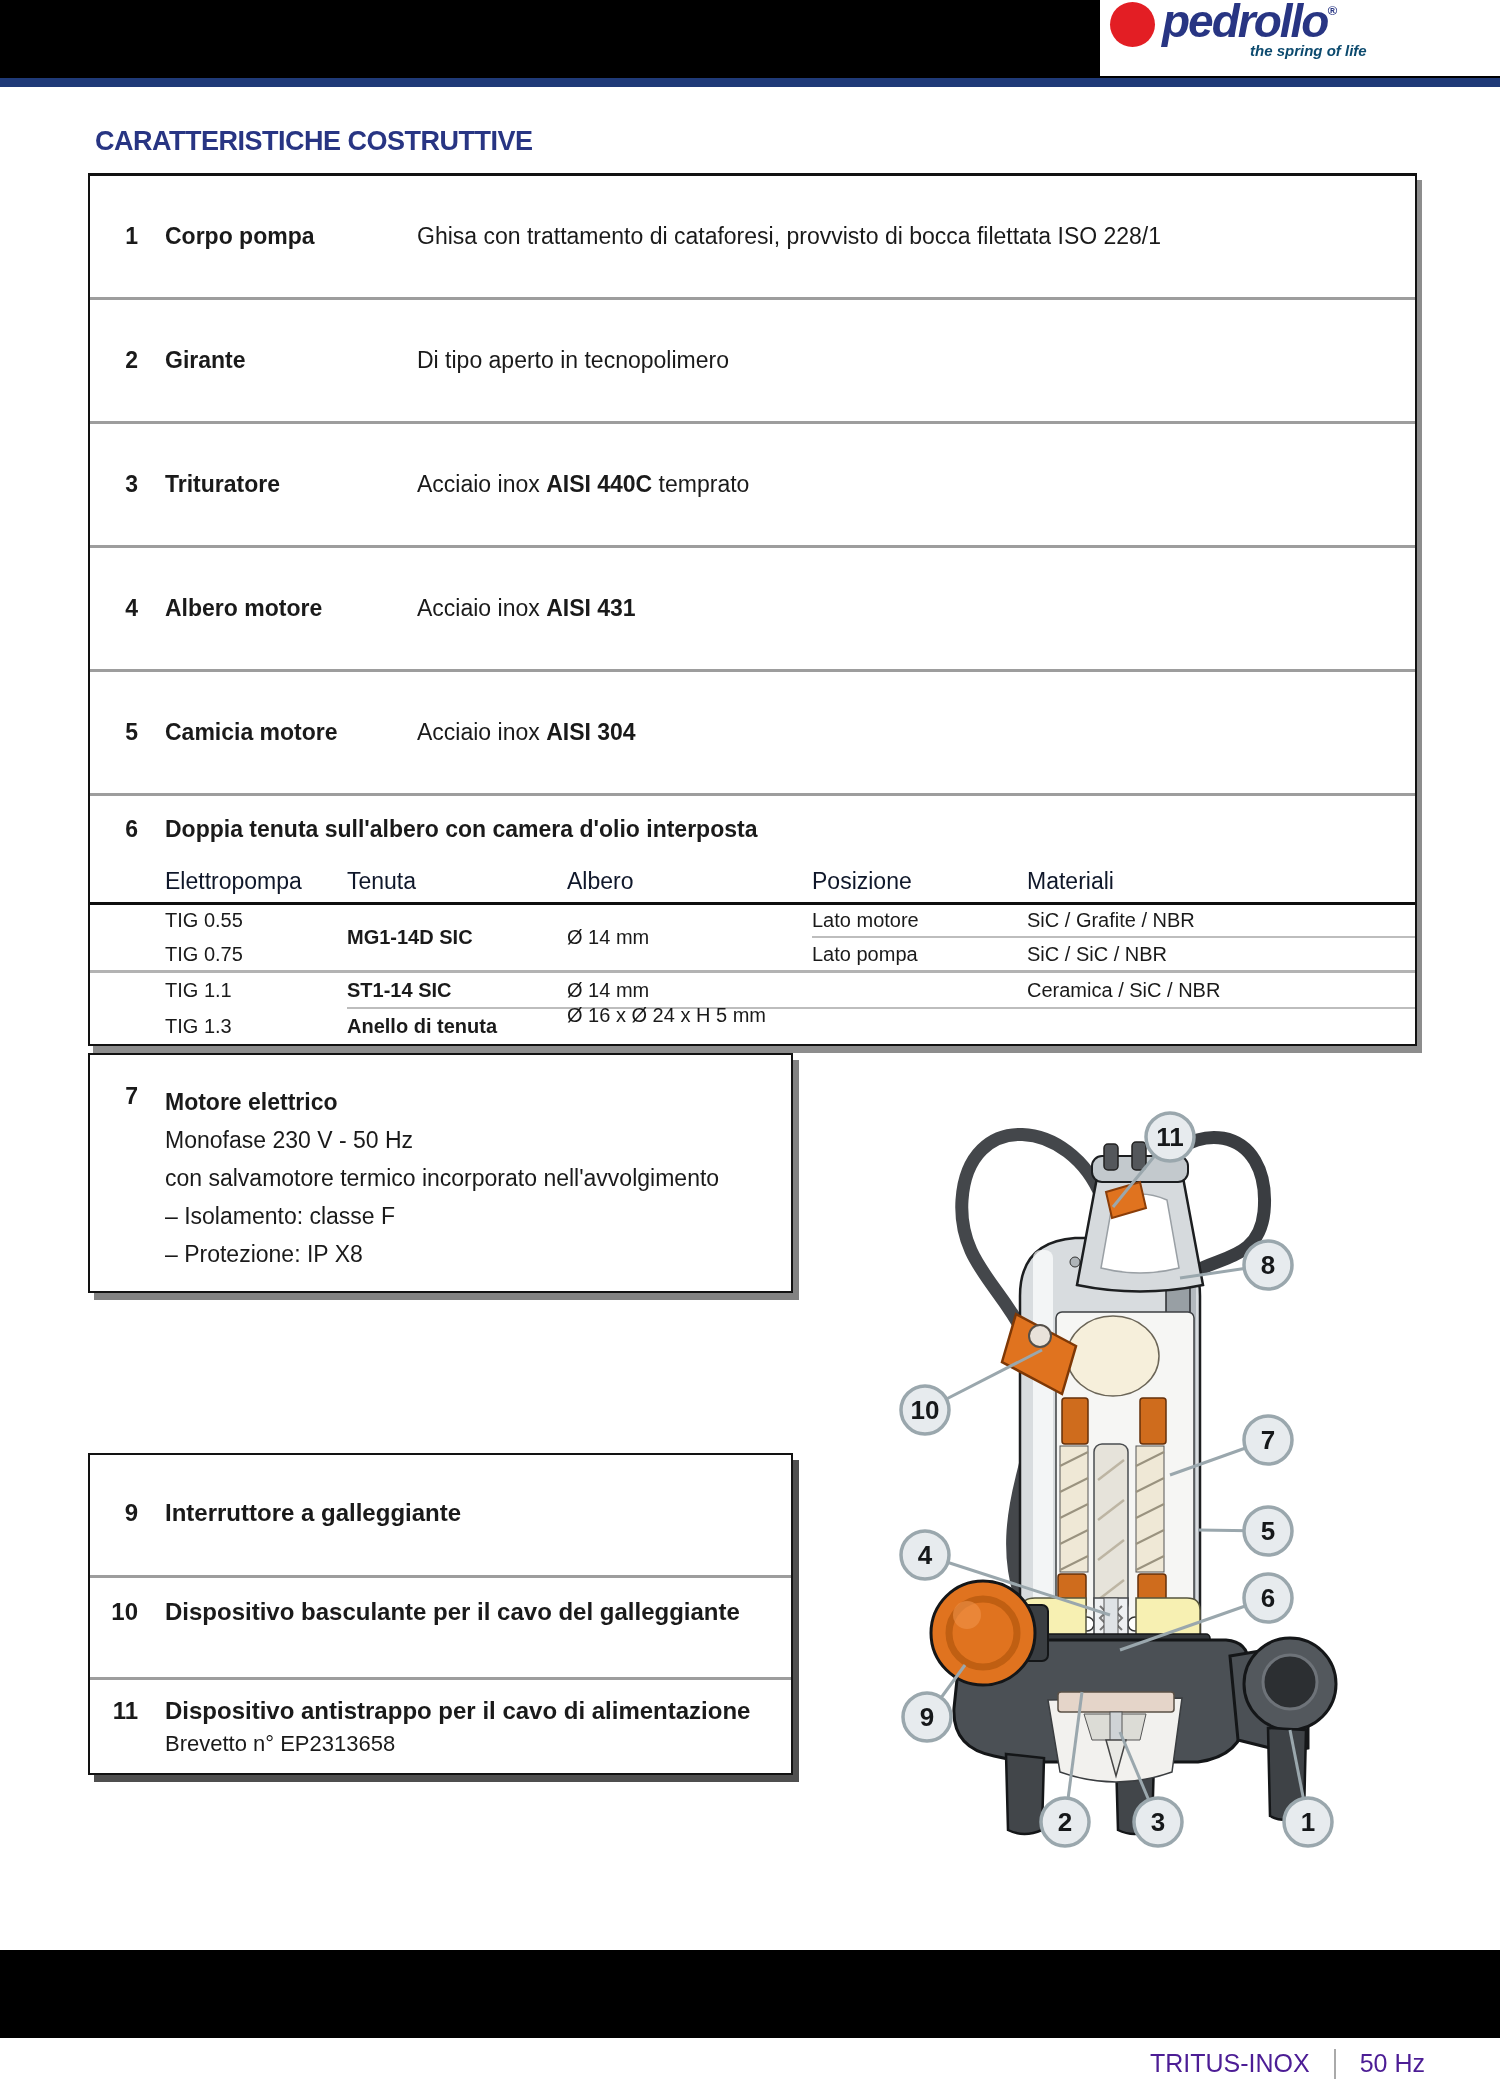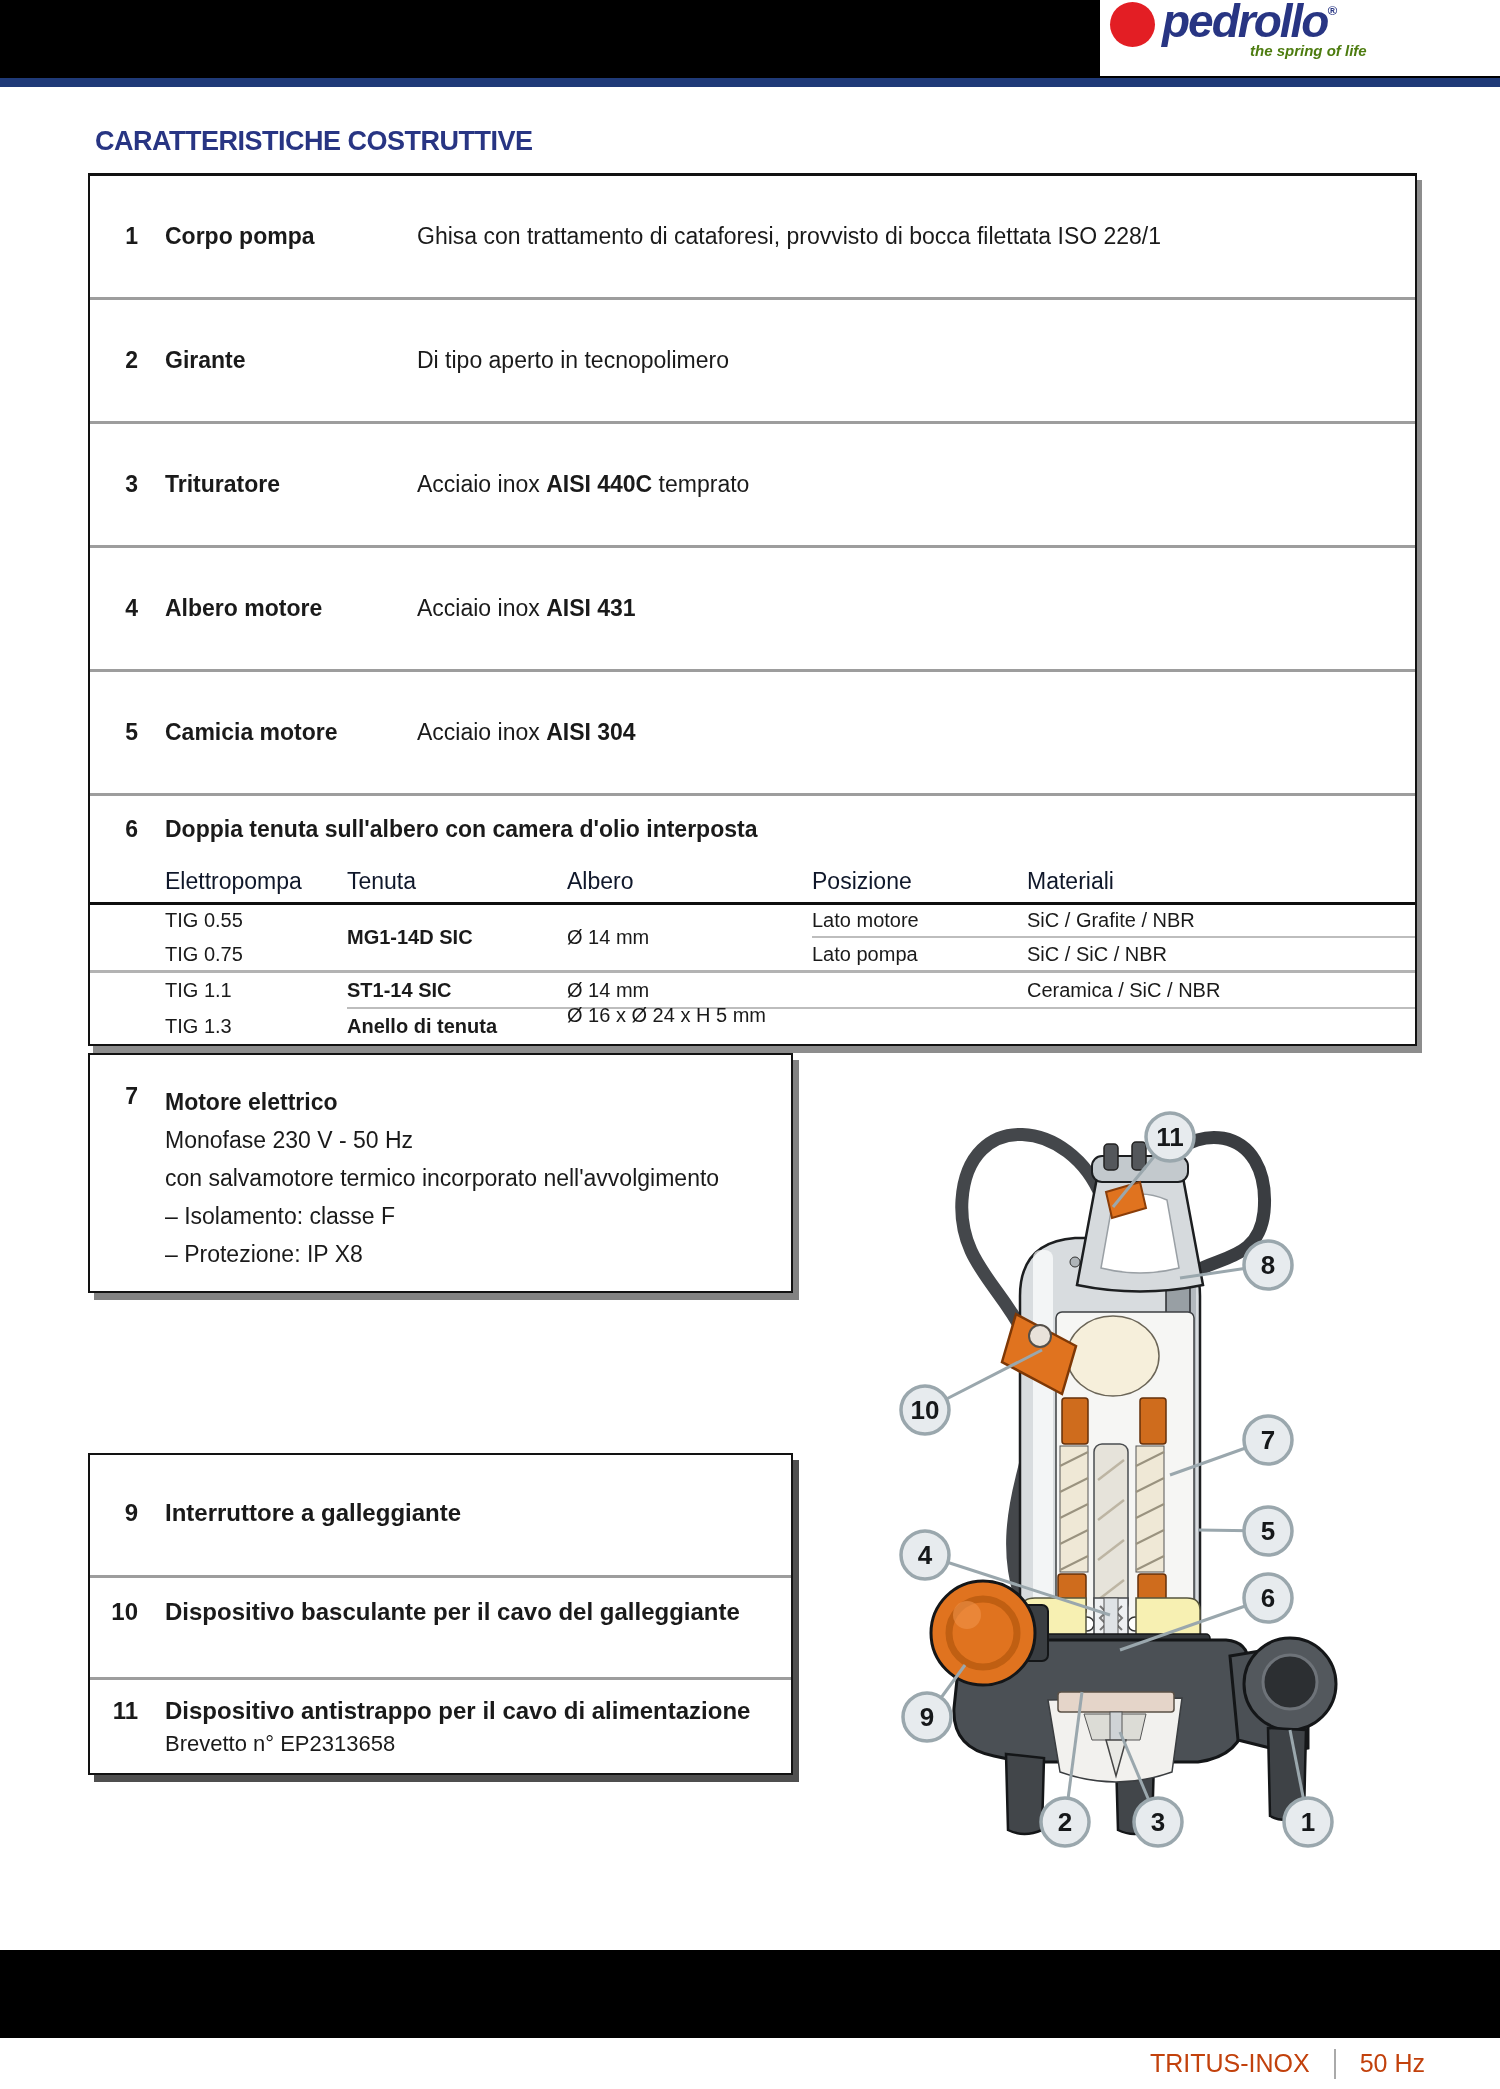--- a/index.html
+++ b/index.html
@@ -6,21 +6,21 @@
   .page{position:relative;width:1500px;height:2089px;background:#ffffff;overflow:hidden;
         font-family:"Liberation Sans",sans-serif;color:#1a1a1a;}
 
   
   .header-bar{position:absolute;left:0;top:0;width:1500px;height:78px;background:#000000;}
   .logo-box{position:absolute;left:1100px;top:0;width:400px;height:76px;background:#ffffff;}
   .logo-dot{position:absolute;left:10px;top:2px;width:45px;height:45px;border-radius:50%;background:#e31e24;}
   .logo-word{position:absolute;left:62px;top:-6px;font-size:46px;font-weight:bold;font-style:italic;
              letter-spacing:-2px;color:#283583;}
   .logo-reg{font-size:13px;vertical-align:22px;letter-spacing:0;}
-  .logo-tagline{position:absolute;left:150px;top:42px;font-size:15px;font-weight:bold;font-style:italic;color:#4d7c0f;}
+  .logo-tagline{position:absolute;left:150px;top:42px;font-size:15px;font-weight:bold;font-style:italic;color:#0c4a6e;}
   .accent-bar{position:absolute;left:0;top:78px;width:1500px;height:9px;background:#1f3a78;}
 
   
   .page-title{position:absolute;left:95px;top:126px;font-size:27px;font-weight:bold;
               letter-spacing:-0.5px;color:#283583;}
 
   
   .card{position:absolute;background:#ffffff;border:2px solid #121212;}
   .spec-card{left:88px;top:173px;width:1325px;height:868px;border-top-width:3px;
              box-shadow:5px 7px 0 #8d8d8d;}
@@ -48,21 +48,21 @@
 
   
   .acc-row{position:absolute;left:0;right:0;display:flex;font-size:24px;}
   .acc-sub{font-weight:normal;font-size:22px;line-height:37px;}
   .acc-sep{position:absolute;left:0;right:0;height:3px;background:#9d9d9d;}
 
   
   .footer-bar{position:absolute;left:0;top:1950px;width:1500px;height:88px;background:#000000;}
   .footer-strip{position:absolute;left:0;top:2038px;width:1500px;height:51px;background:#ffffff;
                 display:flex;align-items:center;justify-content:flex-end;padding-right:75px;
-                box-sizing:border-box;font-size:25px;color:#c2410c;}
+                box-sizing:border-box;font-size:25px;color:#4c1d95;}
   .footer-div{width:0;height:30px;border-left:2px solid #aaaaaa;margin:0 24px;}
 
   
   .diagram{position:absolute;left:870px;top:1100px;width:500px;height:760px;}
   .callout-num{font-family:"Liberation Sans",sans-serif;font-size:26px;font-weight:bold;fill:#16181a;}
 </style>
 </head>
 <body>
 
 <div class="page">

